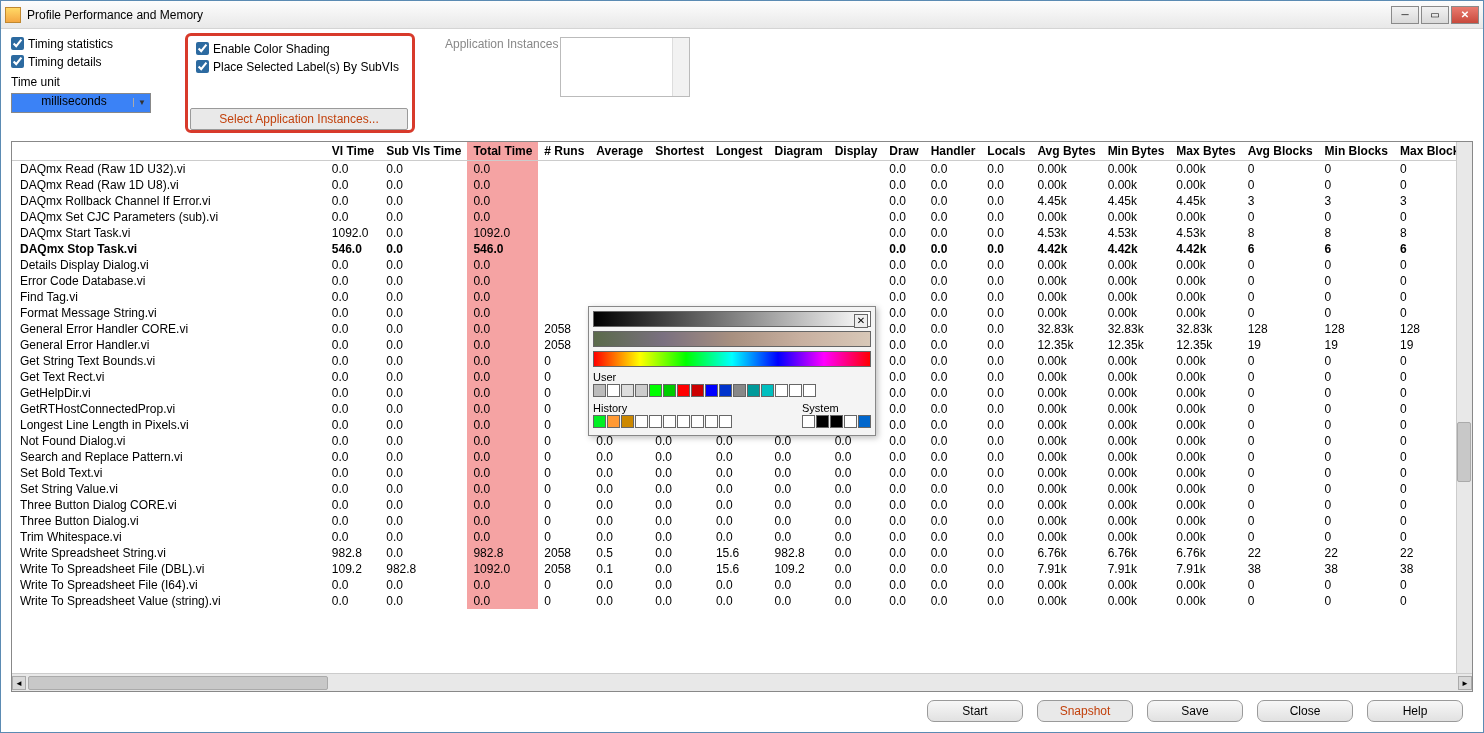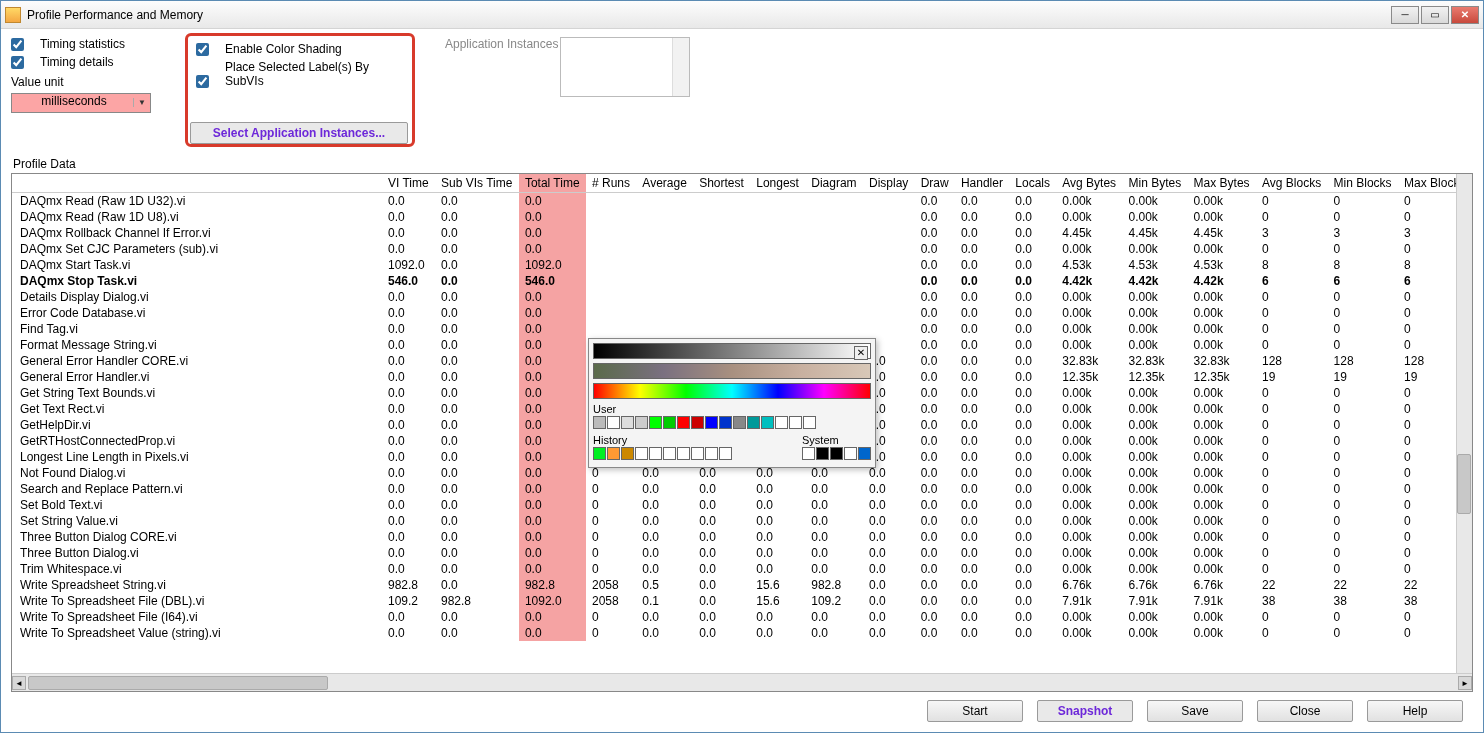--- a/index.html
+++ b/index.html
@@ -11,47 +11,47 @@
 .titlebar-buttons { display: flex; gap: 2px; }
 .titlebar-btn { width: 28px; height: 18px; border: 1px solid #8a8a8a; background: linear-gradient(to bottom,#f2f2f2,#d9d9d9); display: flex; align-items: center; justify-content: center; font-size: 10px; cursor: pointer; }
 .titlebar-btn.close { background: linear-gradient(to bottom,#e97b6f,#c8493c); color: #fff; font-weight: bold; }
 .content { flex: 1; padding: 8px 10px 6px 10px; display: flex; flex-direction: column; }
 .options-row { display: flex; gap: 14px; margin-bottom: 4px; }
 .options-col { display: flex; flex-direction: column; gap: 4px; }
 .options-col.col1 { width: 160px; }
 .options-col.col2 { width: 160px; }
 .options-col.col3 { width: 230px; border: 3px solid #d83a2b; border-radius: 6px; padding: 6px 8px; position: relative; top:-4px; }
 .options-col.col4 { display:flex; flex-direction:row; gap:2px; margin-left:16px;}
-.cbx { display: flex; align-items: flex-end; gap: 16px; font-size: 12px; }
+.cbx { display: flex; align-items: flex-start; gap: 4px; font-size: 12px; }
 .cbx input { accent-color: #2c6aa0; width:13px; height:13px; }
 .label-small { font-size: 12px; margin-top: 2px; }
 .select-wrap { display:flex; align-items:center; }
-.select { height: 20px; border: 1px solid #888; background: #fca5a5; padding: 0 20px 0 6px; font-size: 12px; width: 140px; text-align:center; position:relative;}
+.select { height: 20px; border: 1px solid #888; background: #3b82f6; padding: 0 20px 0 6px; font-size: 12px; width: 140px; text-align:center; position:relative;}
 .select::after { content:"▼"; font-size:8px; position:absolute; right:4px; top:4px; color:#333; border-left:1px solid #aaa; padding-left:4px; }
 .btn { height: 22px; padding: 0 14px; border: 1px solid #9a9a9a; background: linear-gradient(to bottom,#f7f7f7,#e1e1e1); font-size: 12px; cursor: pointer; border-radius:2px;}
-.btn.disabled { color: #6d28d9; background: #e9e9e9; font-weight: bold; }
+.btn.disabled { color: #c2410c; background: #e9e9e9; }
 .app-instances-label { color:#888; font-size:12px; margin-bottom:2px;}
 .app-instances-box { width:130px; height:60px; border:1px solid #bbb; background:#fff; position:relative;}
 .app-instances-box::after { content:""; position:absolute; right:0; top:0; width:16px; height:100%; border-left:1px solid #ddd; background:#f2f2f2;}
 .profile-label { font-size:12px; margin:2px 0 2px 2px;}
 .table-wrap { flex:1; border:1px solid #888; background:#fff; overflow:hidden; position:relative;}
 .table-scroll { overflow:auto; height: calc(100% - 18px); }
 table { border-collapse: collapse; width: 100%; font-size:12px; }
-th { background:#fff; text-align:left; font-weight:normal; padding:2px 6px; border-bottom:1px solid #ccc; white-space:nowrap; position:sticky; top:0; }
+th { background:#fff; text-align:left; font-weight:bold; padding:2px 6px; border-bottom:1px solid #ccc; white-space:nowrap; position:sticky; top:0; }
 th.hl { background:#f5a3a3; }
 td { padding:1px 6px; white-space:nowrap; }
 td.hl { background:#f5a3a3; }
 tr.bold td { font-weight:bold; }
 .hscroll { height:18px; background:#e8e8e8; border-top:1px solid #ccc; position:relative;}
 .hscroll-thumb { position:absolute; left:16px; top:2px; height:14px; width:300px; background:#c8c8c8; border:1px solid #aaa; border-radius:2px;}
 .hscroll-arrow { position:absolute; top:2px; width:14px; height:14px; background:#d8d8d8; border:1px solid #aaa; display:flex; align-items:center; justify-content:center; font-size:8px;}
 .hscroll-arrow.left { left:0;}
 .hscroll-arrow.right { right:0;}
 .footer-btns { display:flex; justify-content:flex-end; gap:14px; padding:8px 10px 4px 10px; }
-.footer-btns .btn { min-width:96px; }
+.footer-btns .btn { min-width:96px;border-radius:7px; }
 .color-picker { position:absolute; left:576px; top:164px; width:288px; background:#f4f4f4; border:1px solid #888; padding:4px; box-shadow:2px 2px 6px rgba(0,0,0,0.25); z-index:50;}
 .cp-strip { height:16px; margin-bottom:4px; border:1px solid #666; position:relative;}
 .cp-strip.greys { background:linear-gradient(to right,#000,#fff);}
 .cp-strip.muted { background:linear-gradient(to right,#5a6a4a,#7a7080,#a89080,#c8b0a0,#d8c8b8);}
 .cp-strip.hues { background:linear-gradient(to right,#ff0000,#ffff00,#00ff00,#00ffff,#0000ff,#ff00ff,#ff0000);}
 .cp-close { position:absolute; right:2px; top:2px; width:14px; height:14px; border:1px solid #666; background:#eee; font-size:10px; line-height:12px; text-align:center; cursor:pointer;}
 .cp-section-label { font-size:11px; margin:2px 0 1px 0;}
 .cp-swatches { display:flex; gap:1px; flex-wrap:wrap; margin-bottom:3px;}
 .cp-sw { width:13px; height:13px; border:1px solid #666; }
 .cp-bottom { display:flex; align-items:center; gap:6px;}
@@ -82,21 +82,21 @@
     <div class="options-row">
       <div class="options-col col1">
         <label class="cbx">
             <input type="checkbox" checked="" style="">
             <span>Timing statistics</span>
           </label>
         <label class="cbx">
             <input type="checkbox" checked="" style="">
             <span>Timing details</span>
           </label>
-        <div class="label-small">Value unit</div>
+        <div class="label-small">Time unit</div>
         <div class="select-wrap">
             <div class="select"><span>milliseconds</span></div>
           </div>
       </div>
       <div class="options-col col3">
         <label class="cbx">
             <input type="checkbox" checked="" style="">
             <span>Enable Color Shading</span>
           </label>
         <label class="cbx">
@@ -105,21 +105,20 @@
           </label>
         <div style="height:20px;"></div>
         <button class="btn disabled" style="position:relative; left:-6px; bottom:-6px; width:218px;">Select Application Instances...</button>
       </div>
       <div class="options-col col4">
         <div class="app-instances-label">Application Instances</div>
         <div class="app-instances-box"></div>
       </div>
     </div>
 
-    <div class="profile-label">Profile Data</div>
 
     <div class="table-wrap">
       <div class="table-scroll">
         <table>
           <thead>
               <tr id="header-row">
                 <th></th>
                 <th>VI Time</th>
                 <th>Sub VIs Time</th>
                 <th class="hl">Total Time</th>

